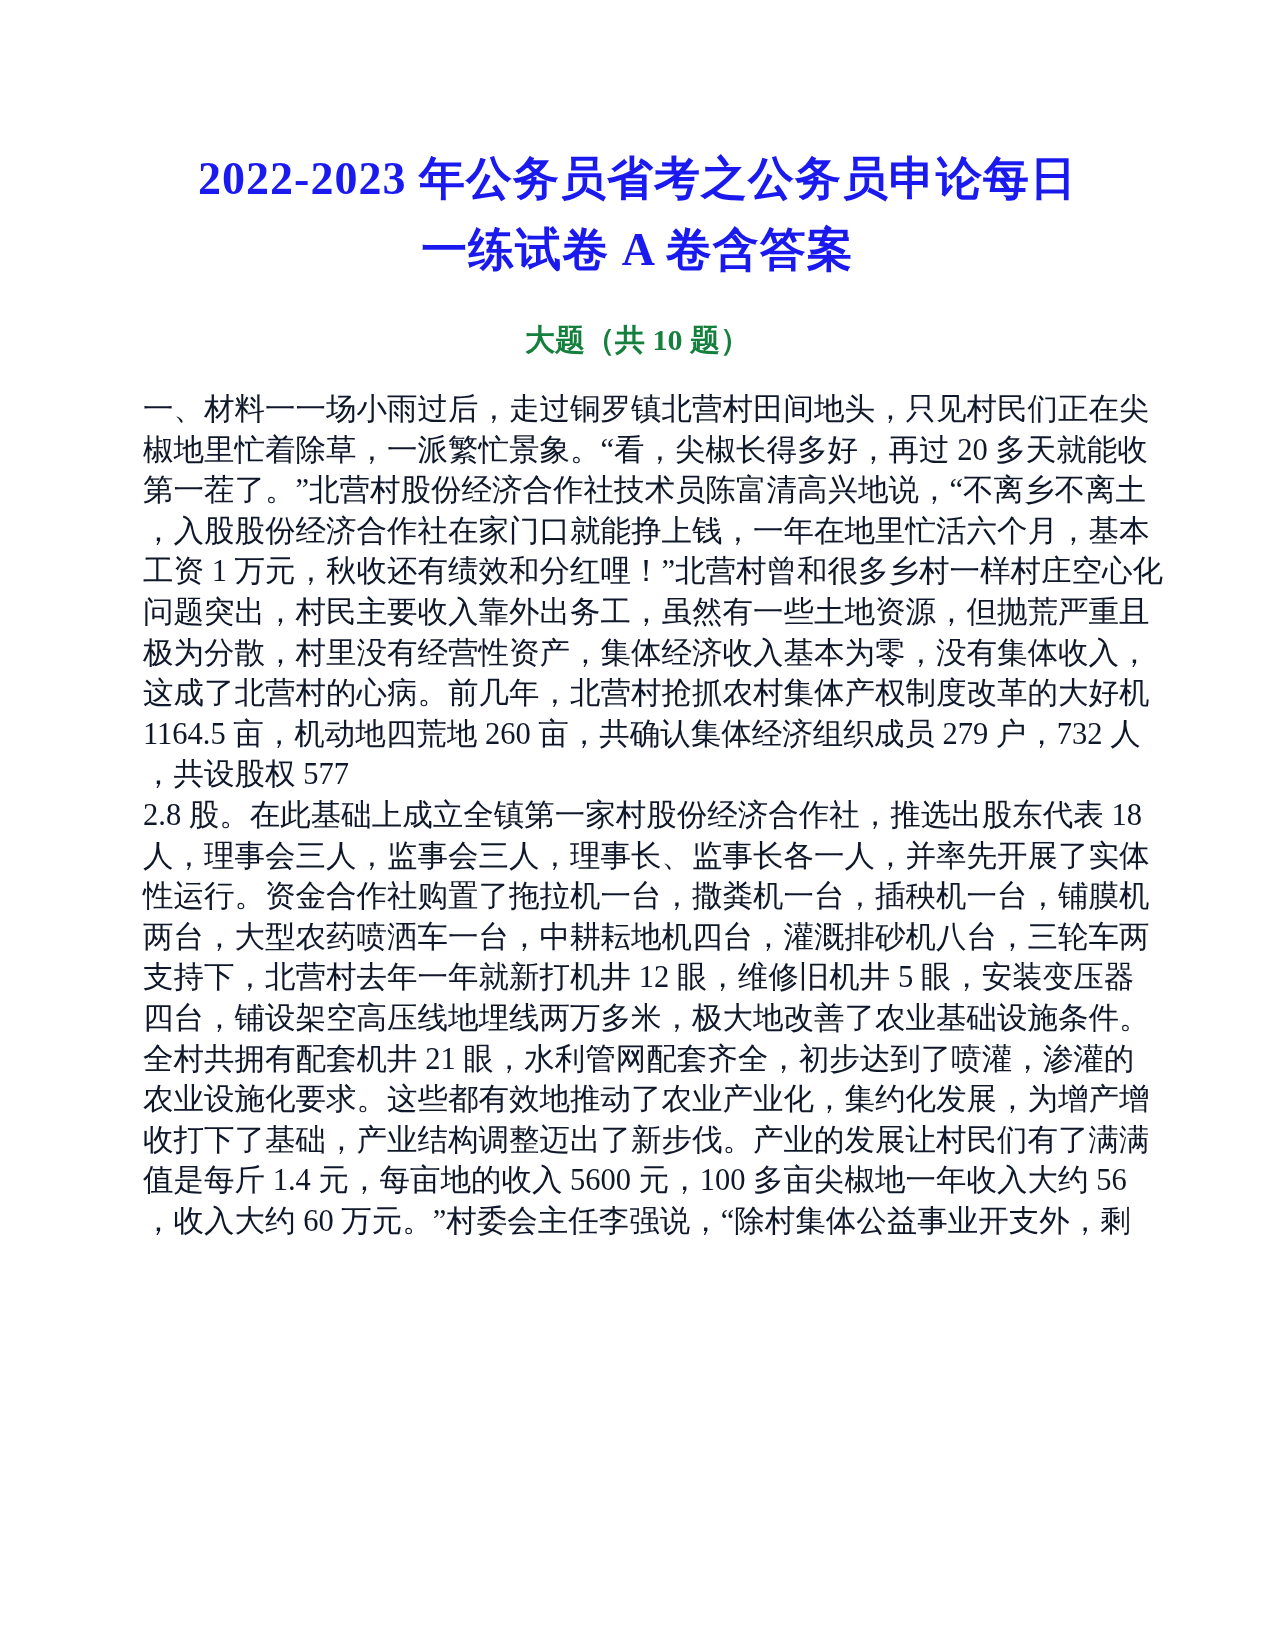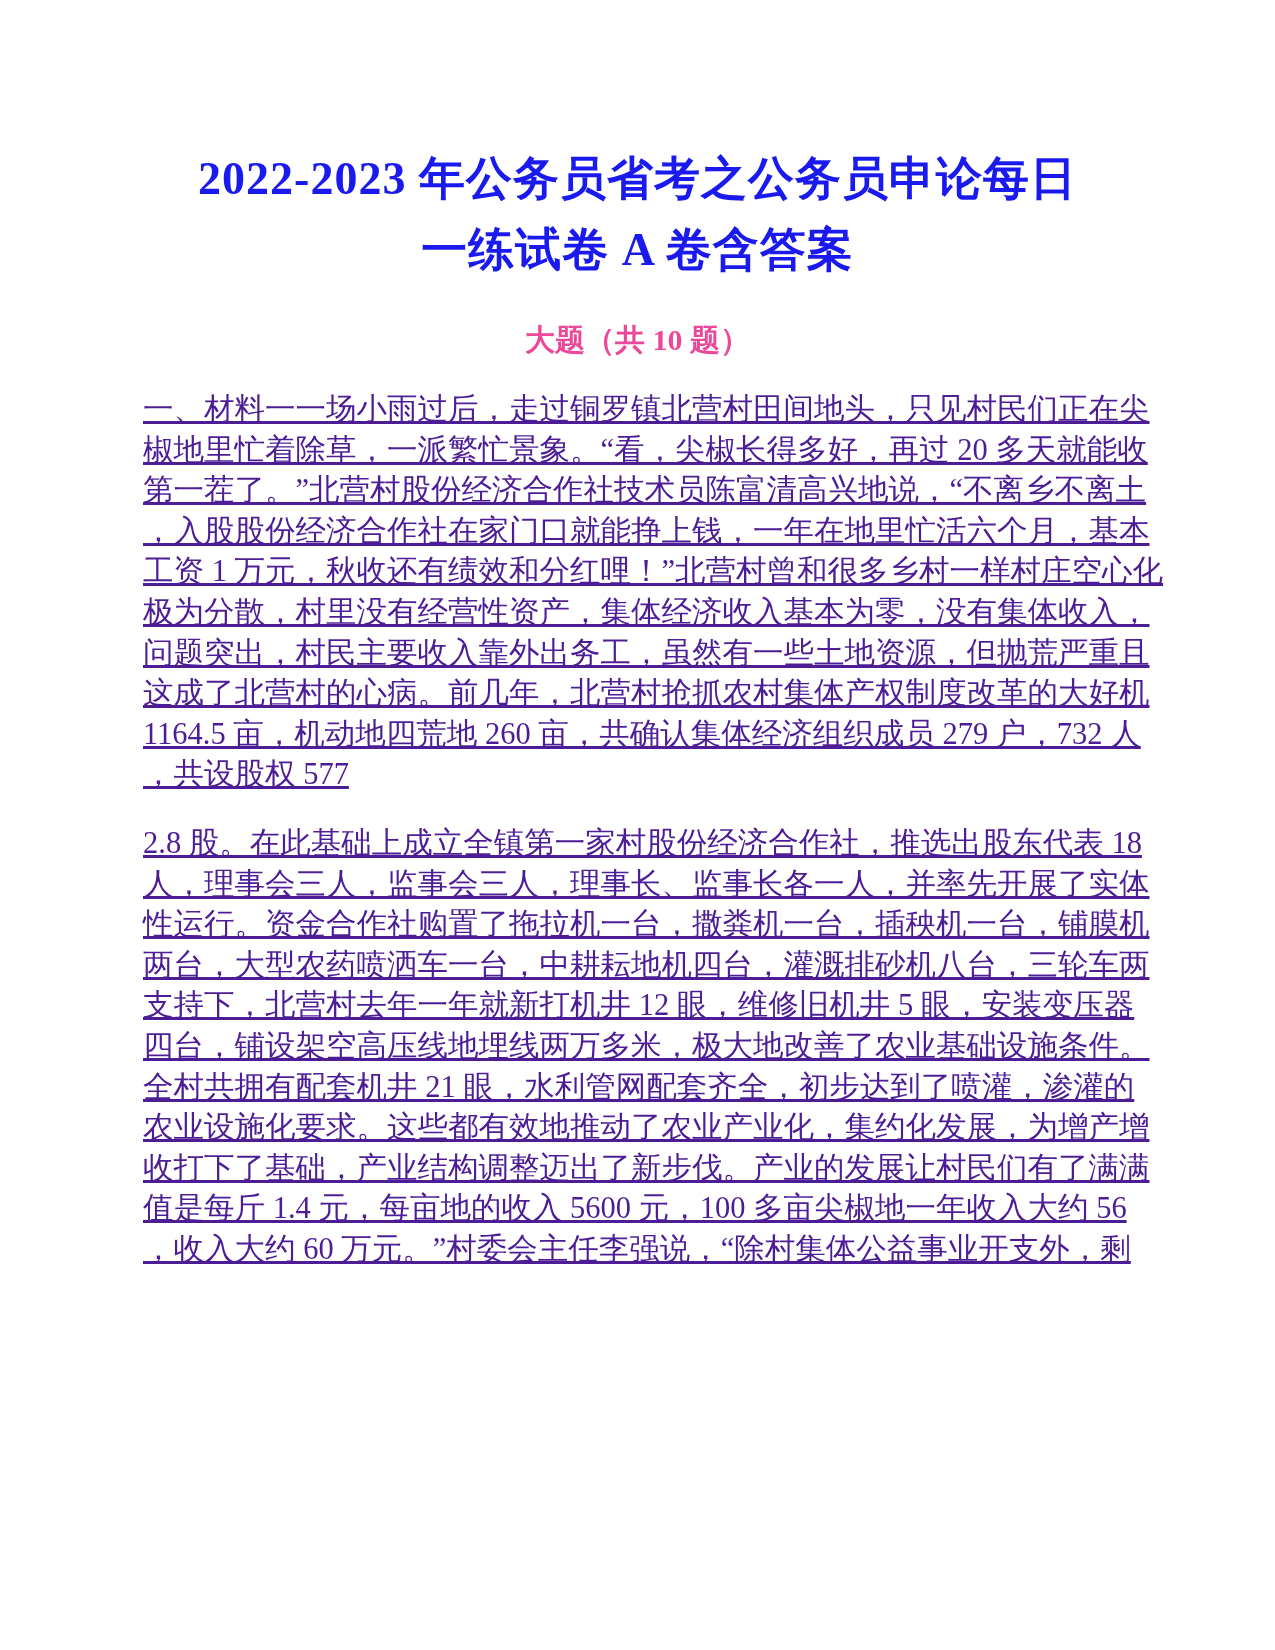--- a/index.html
+++ b/index.html
@@ -31,58 +31,57 @@
   }
   .title-line {
     display: block;
   }
   .section-heading {
     margin: 36px 0 0 0;
     text-align: center;
     font-size: 30px;
     line-height: 37px;
     font-weight: bold;
-    color: #ec4899;
+    color: #15803d;
   }
   .body-text {
     margin: 31px 138px 0 143px;
     font-size: 30.5px;
     color: #141414;
   }
   .paragraph {
     margin: 0;
   }
   .paragraph + .paragraph {
-    margin-top: 28px;
   }
   .text-line {
     line-height: 40.6px;
     white-space: nowrap;
   }
 </style>
 </head>
 <body>
 
 <div class="page" style="background: rgb(255, 255, 255);">
   <h1 class="doc-title" style="color: rgb(26, 26, 238);">
     <span class="title-line">2022-2023 年公务员省考之公务员申论每日</span>
     <span class="title-line">一练试卷 A 卷含答案</span>
   </h1>
 
   <h2 class="section-heading">大题（共 10 题）</h2>
 
-  <div class="body-text" id="body-text" style="color: #4c1d95; text-decoration: underline;">
+  <div class="body-text" id="body-text" style="color: #0f172a;">
       <div class="paragraph">
         <div class="text-line">一、材料一一场小雨过后，走过铜罗镇北营村田间地头，只见村民们正在尖</div>
         <div class="text-line">椒地里忙着除草，一派繁忙景象。“看，尖椒长得多好，再过 20 多天就能收</div>
         <div class="text-line">第一茬了。”北营村股份经济合作社技术员陈富清高兴地说，“不离乡不离土</div>
         <div class="text-line">，入股股份经济合作社在家门口就能挣上钱，一年在地里忙活六个月，基本</div>
         <div class="text-line">工资 1 万元，秋收还有绩效和分红哩！”北营村曾和很多乡村一样村庄空心化</div>
+        <div class="text-line">问题突出，村民主要收入靠外出务工，虽然有一些土地资源，但抛荒严重且</div>
         <div class="text-line">极为分散，村里没有经营性资产，集体经济收入基本为零，没有集体收入，</div>
-        <div class="text-line">问题突出，村民主要收入靠外出务工，虽然有一些土地资源，但抛荒严重且</div>
         <div class="text-line">这成了北营村的心病。前几年，北营村抢抓农村集体产权制度改革的大好机</div>
         <div class="text-line">1164.5 亩，机动地四荒地 260 亩，共确认集体经济组织成员 279 户，732 人</div>
         <div class="text-line">，共设股权 577</div>
       </div>
       <div class="paragraph">
         <div class="text-line">2.8 股。在此基础上成立全镇第一家村股份经济合作社，推选出股东代表 18</div>
         <div class="text-line">人，理事会三人，监事会三人，理事长、监事长各一人，并率先开展了实体</div>
         <div class="text-line">性运行。资金合作社购置了拖拉机一台，撒粪机一台，插秧机一台，铺膜机</div>
         <div class="text-line">两台，大型农药喷洒车一台，中耕耘地机四台，灌溉排砂机八台，三轮车两</div>
         <div class="text-line">支持下，北营村去年一年就新打机井 12 眼，维修旧机井 5 眼，安装变压器</div>

